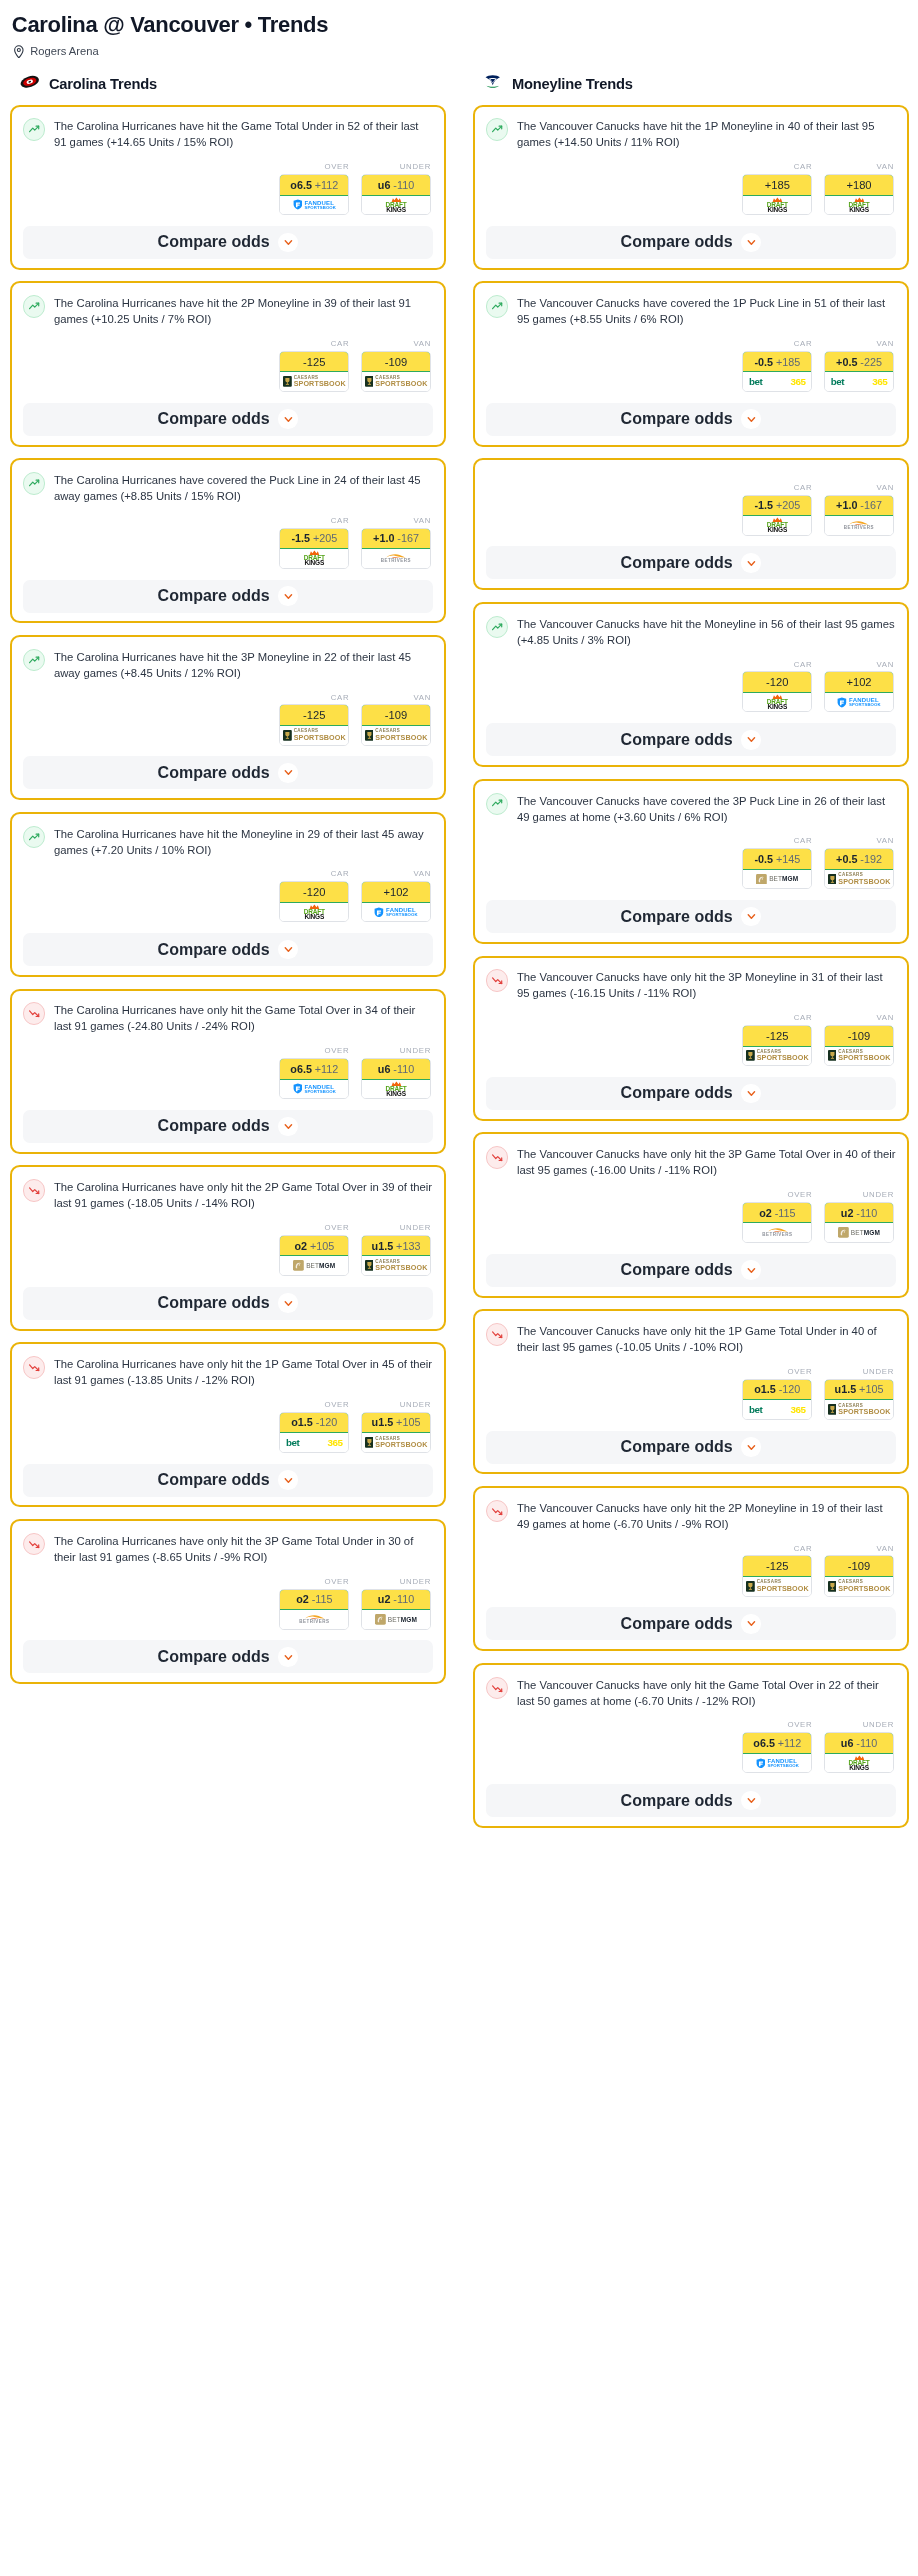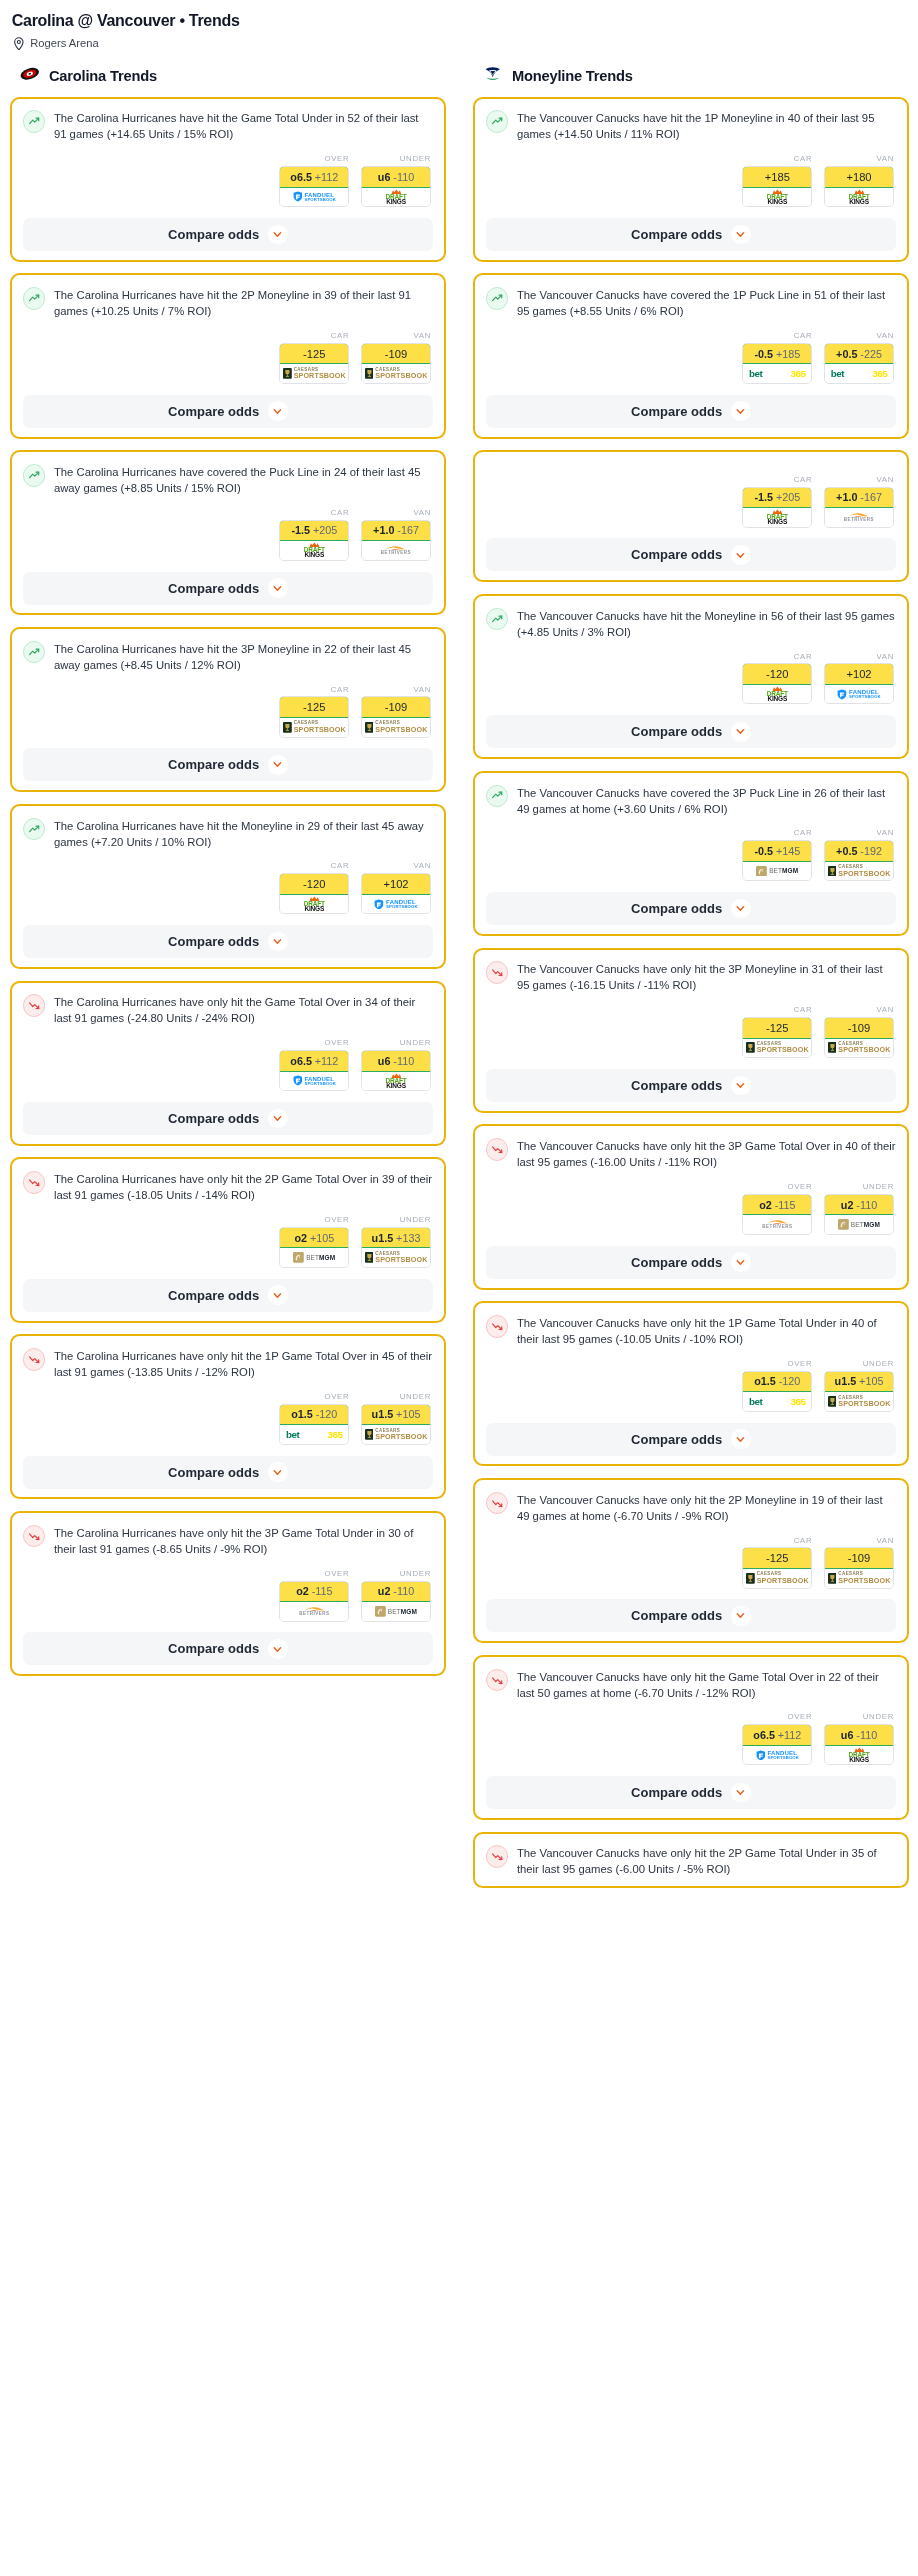--- a/index.html
+++ b/index.html
@@ -7,21 +7,21 @@
     width: 918px;
     background: #ffffff;
     font-family: "Liberation Sans", sans-serif;
     color: #1f2937;
   }
   body { padding: 0 0 0 0; }
 
   .page { width: 918px; padding: 9.8px 9.8px 0 9.8px; }
 
   .page-title {
-    font-size: 16px;
+    font-size: 22px;
     font-weight: bold;
     letter-spacing: -0.3px;
     color: #111827;
     margin: 2px 0 0 2px;
   }
   .venue-row {
     display: flex;
     align-items: center;
     gap: 5.9px;
     margin: 6.8px 0 0 2.9px;
@@ -150,21 +150,21 @@
     margin-top: 10.8px;
     background: #f5f6f8;
     border-radius: 6.8px;
     height: 33px;
     display: flex;
     align-items: center;
     justify-content: center;
     gap: 8.8px;
     cursor: pointer;
   }
-  .compare-text { font-size: 13px; font-weight: bold; color: #1f2733; }
+  .compare-text { font-size: 16px; font-weight: bold; color: #1f2733; }
   .chev-circle {
     width: 19.6px; height: 19.6px; border-radius: 50%;
     background: #fff;
     display: flex; align-items: center; justify-content: center;
   }
 </style>
 </head>
 <body>
 
 <div class="page">
@@ -1345,28 +1345,17 @@
           </div>
           <div class="compare-bar">
             <span class="compare-text">Compare odds</span>
             <span class="chev-circle">
               <svg viewBox="0 0 12 12" width="10.8" height="10.8">
                 <path d="M2.5 4.3 L6 8 L9.5 4.3" fill="none" stroke="#e8621d" stroke-width="1.6" stroke-linecap="round" stroke-linejoin="round"></path>
               </svg>
             </span>
           </div>
         </div>
-        <div class="card">
-          <div class="card-top">
-            <div class="trend-badge down">
-              <svg viewBox="0 0 16 16" width="12.7" height="12.7">
-                <path fill="none" stroke="#e2403c" stroke-width="1.5" stroke-linecap="round" stroke-linejoin="round" d="M2 5 L6 9.5 L8.5 7 L13.5 12"></path>
-                <path fill="none" stroke="#e2403c" stroke-width="1.5" stroke-linecap="round" stroke-linejoin="round" d="M10.2 12 H13.5 V8.7"></path>
-              </svg>
-            </div>
-            <div class="trend-text">The Vancouver Canucks have only hit the 2P Game Total Under in 35 of their last 95 games (-6.00 Units / -5% ROI)</div>
-          </div>
-        </div>
       </div>
     </div>
 
 </div>
 
 
 </body></html>

